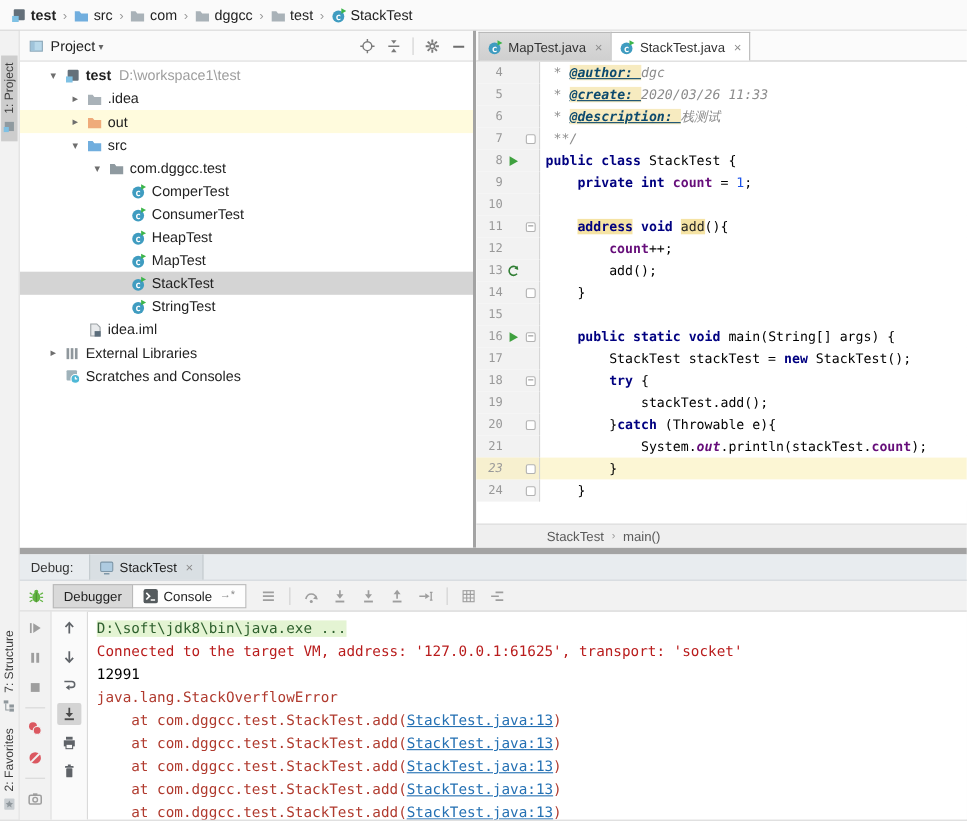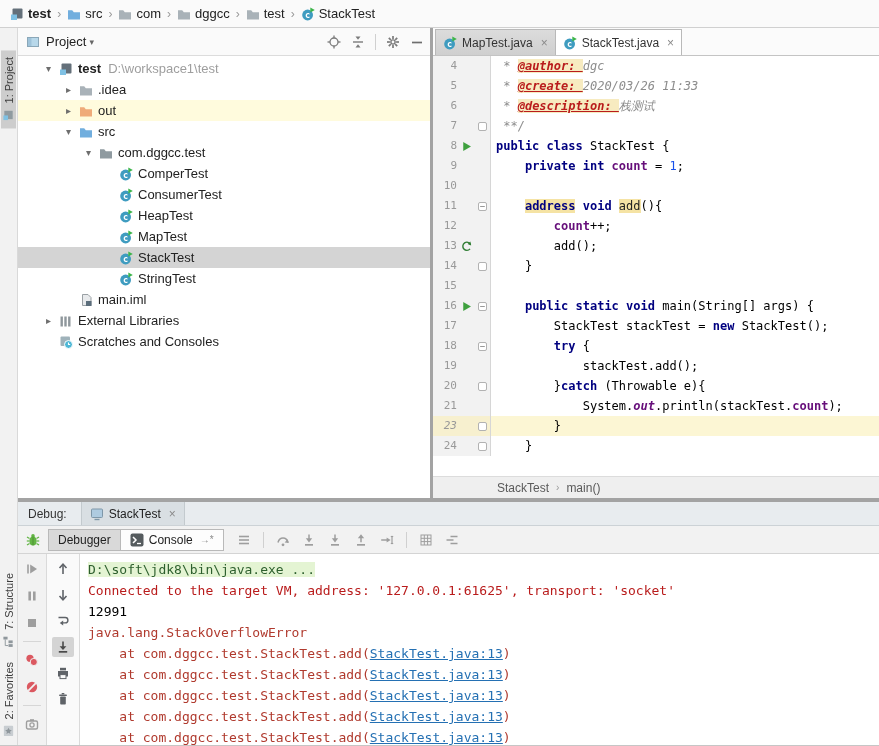--- a/index.html
+++ b/index.html
@@ -80,37 +80,37 @@
   .cl.cur { background:#fcf6d4; }
   .gut { width:58px; flex:none; background:#f2f2f2; border-right:1px solid #d6d6d6; display:flex; align-items:center; }
   .cl.cur .gut { background:#f7f0cf;font-style:italic; }
   .ln { width:24px; text-align:right; color:#999; font-size:11px; flex:none; }
   .gic { width:19px; text-align:center; flex:none; display:flex; justify-content:center; cursor:pointer; }
   .fldc { width:13px; flex:none; display:flex; justify-content:center; }
   .fold { width:9px; height:9px; border:1px solid #b2b2b2; border-radius:2px; background:#fff;
           font-size:9px; line-height:7px; text-align:center; color:#777; cursor:pointer; }
   .ct { white-space:pre; padding-left:5px; cursor:text; }
   .tk-d  { color:#8c8c8c; font-style:italic; }
-  .tk-dt { color:#b91c1c; font-weight:bold; font-style:italic; text-decoration:underline; background:#f7ebc0; }
+  .tk-dt { color:#0c4a6e; font-weight:bold; font-style:italic; text-decoration:underline; background:#f7ebc0; }
   .tk-dv { color:#8c8c8c; font-style:italic; }
   .tk-k  { color:#000080; font-weight:bold; }
   .tk-kh { color:#000080; font-weight:bold; background:#f5e3a4; }
   .tk-h  { background:#f5e3a4; }
   .tk-f  { color:#660e7a; font-weight:bold; }
   .tk-sf { color:#660e7a; font-weight:bold; font-style:italic; }
   .tk-n  { color:#1750eb; }
   .tk-p  { color:#000; }
   #ebread {
     height:22px; background:#efefef; border-top:1px solid #dcdcdc;
     display:flex; align-items:center; padding-left:64px; font-size:12px; color:#5a5a5a; gap:7px;
   }
   .eb-sep { color:#999; font-size:10px; }
 
   
-  #debug { position:absolute; left:18px; top:498px; width:861px; height:248px; border-top:4px solid #a3a3a3; background:#fff; }
+  #debug { position:absolute; left:18px; top:498px; width:861px; height:248px; border-top:6px solid #a3a3a3; background:#fff; }
   #dhead {
     height:24px; background:#e8ecef; border-bottom:1px solid #ccd2d6;
     display:flex; align-items:stretch; font-size:12px;
   }
   #dlabel { display:flex; align-items:center; padding:0 14px 0 10px; color:#333; }
   .dsession {
     display:flex; align-items:center; gap:5px; padding:0 8px; background:#d9dfe3;
     border-left:1px solid #c3cace; border-right:1px solid #c3cace; cursor:pointer;
   }
   #dtool {
@@ -410,21 +410,21 @@
           <span class="tlabel">StringTest</span>
         </div>
         <div class="trow" style="padding-left:42px">
           <span class="arrow"></span>
           <span class="ic">
             <svg width="14" height="14" viewBox="0 0 14 14" xmlns="http://www.w3.org/2000/svg">
               <path d="M3.5 1.5 h5.5 L12 4.5 v8 H3.5 Z" fill="#e8eaec" stroke="#9aa0a4"></path>
               <rect x="7" y="8" width="5.5" height="5" fill="#5b6d7b"></rect>
             </svg>
           </span>
-          <span class="tlabel">main.iml</span>
+          <span class="tlabel">idea.iml</span>
         </div>
         <div class="trow" style="padding-left:22px">
           <span class="arrow">▸</span>
           <span class="ic">
             <svg width="14" height="14" viewBox="0 0 14 14" xmlns="http://www.w3.org/2000/svg">
               <g fill="#8f979c">
                 <rect x="1.5" y="2.5" width="2.4" height="10"></rect>
                 <rect x="5.3" y="2.5" width="2.4" height="10"></rect>
                 <rect x="9.1" y="2.5" width="2.4" height="10"></rect>
               </g>

